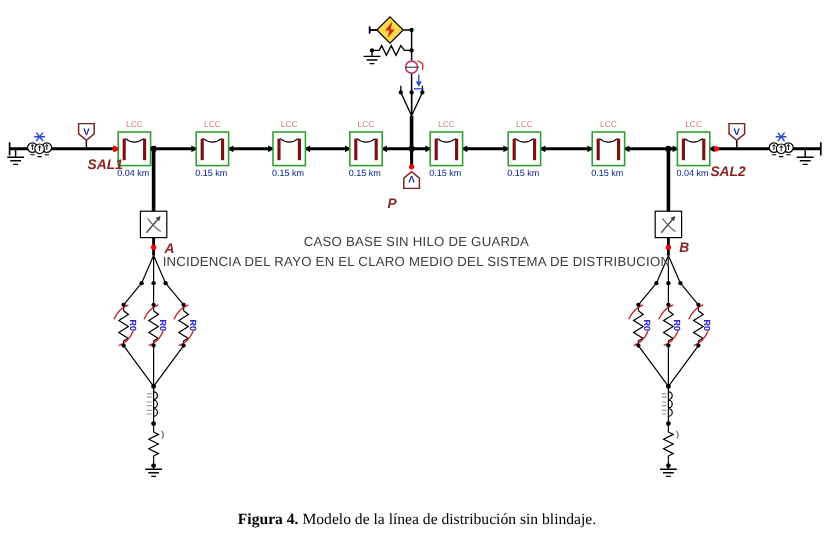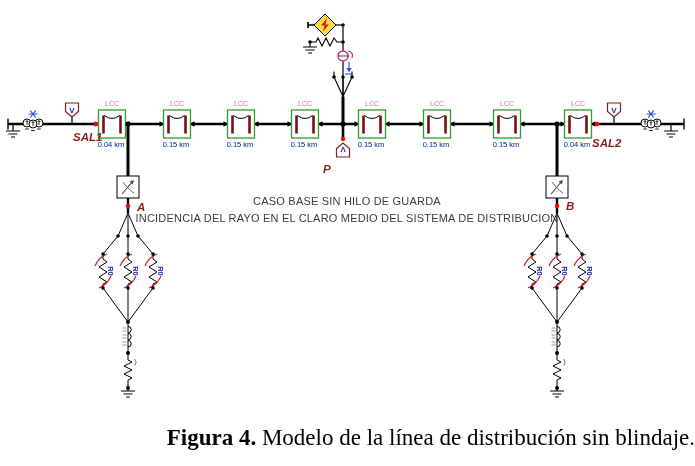--- a/index.html
+++ b/index.html
@@ -6,22 +6,22 @@
   #page{position:relative;width:695px;height:466px;background:#ffffff;overflow:hidden;
         font-family:"Liberation Sans",sans-serif;}
   svg{display:block;}
   svg text{font-family:"Liberation Sans",sans-serif;}
   .t-lcc{fill:#cf7a7a;font-size:7px;text-anchor:middle;}
   .t-km{fill:#001a8c;font-size:7.5px;text-anchor:middle;}
   .t-node{fill:#8b1f1f;font-size:11.5px;font-style:italic;font-weight:700;}
   .t-v{fill:#2020b2;font-size:8px;font-weight:700;text-anchor:middle;}
   .t-r0{fill:#2525c8;font-size:7.5px;font-weight:700;text-anchor:middle;}
   .t-center{fill:#3c3c3c;font-size:11px;text-anchor:middle;letter-spacing:0.2px;}
-  .caption{position:absolute;left:0;top:425px;width:695px;text-align:right;
-           font-family:"Liberation Serif",serif;font-size:23px;color:#000;}
+  .caption{position:absolute;left:0;top:425px;width:695px;text-align:center;
+           font-family:"Liberation Serif",serif;font-size:13px;color:#000;}
   .caption b{font-weight:bold;}
 </style>
 </head>
 <body>
 
 <div id="page">
 
 <svg width="695" height="420" viewBox="0 0 695 420">
   <defs>
     <g id="g-lcc">

